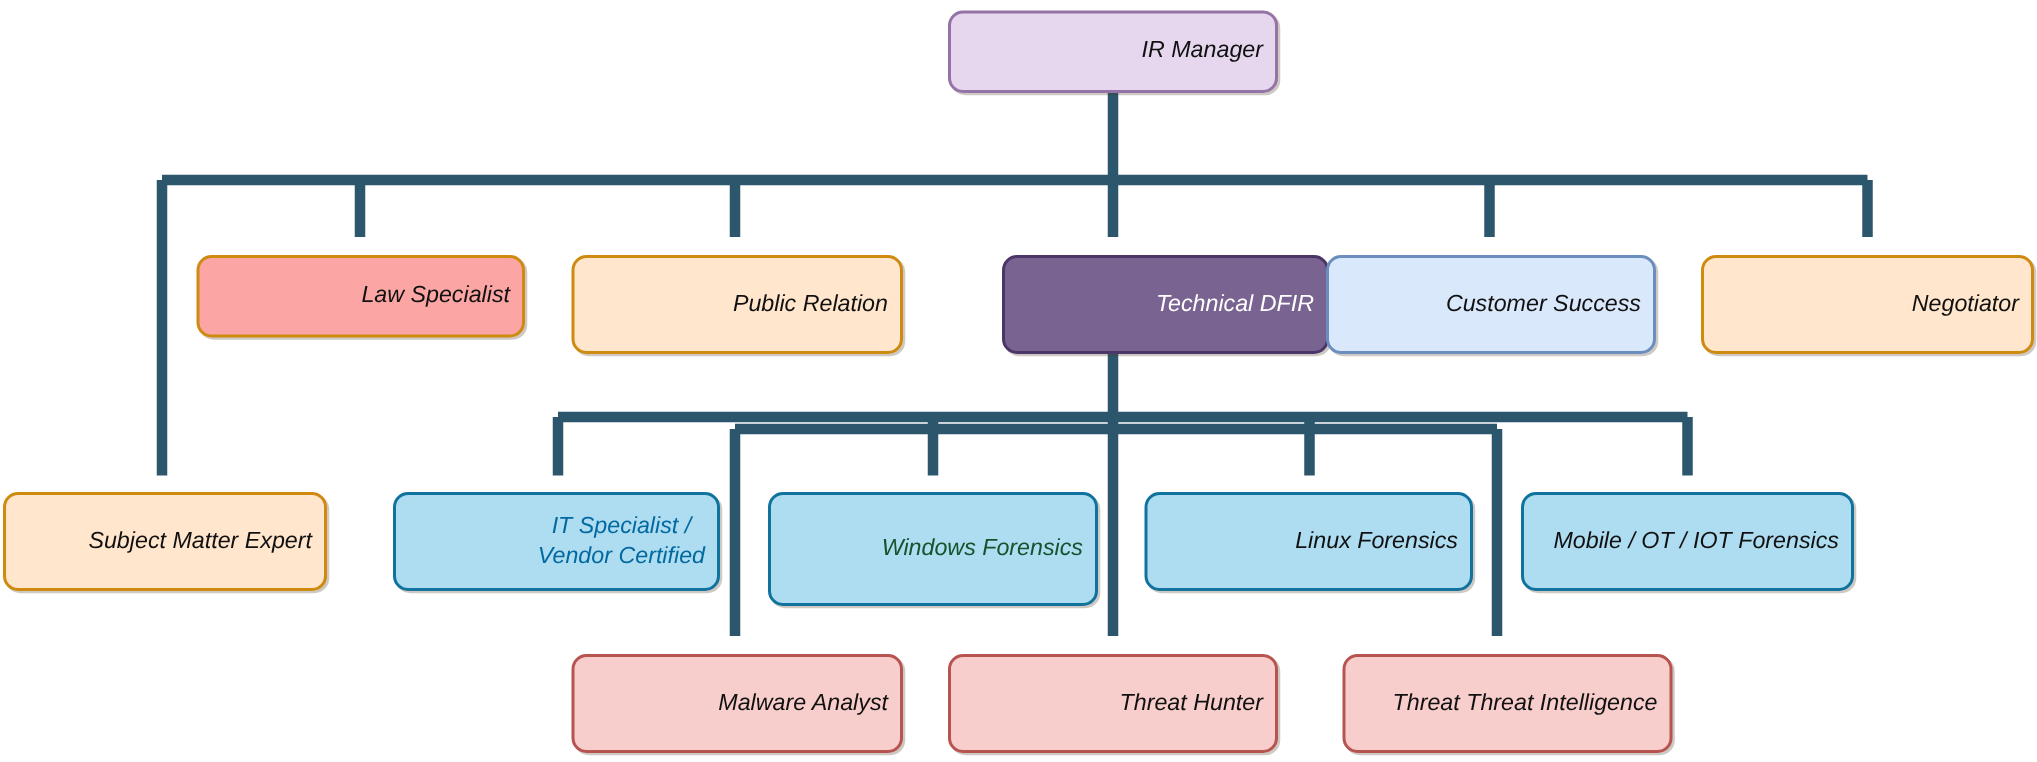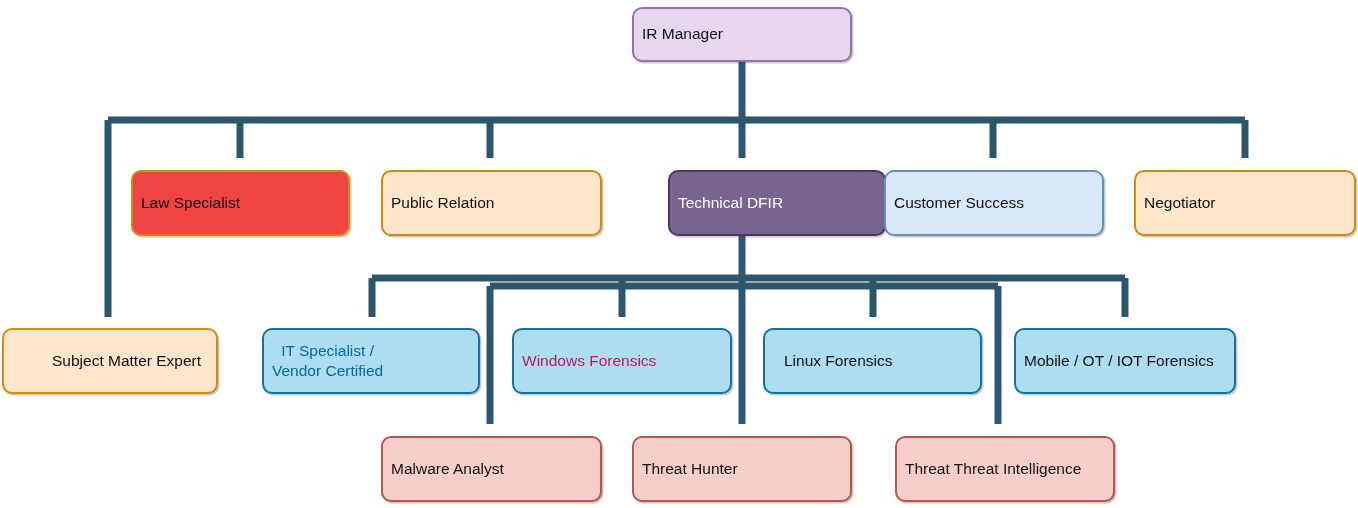--- a/index.html
+++ b/index.html
@@ -8,28 +8,29 @@
     width:1358px;height:508px;
     font-family:"Liberation Sans", sans-serif;
     overflow:hidden;
     background:#ffffff;
   }
   svg.connectors{position:absolute;left:0;top:0;width:1358px;height:508px;}
   svg.connectors path{fill:none;stroke-width:7;}
   .node{
     position:absolute;
     box-sizing:border-box;
-    display:flex;align-items:center;justify-content:flex-start;
+    display:flex;align-items:center;justify-content:flex-end;
     text-align:center;
     border-radius:10px;
     border:2.5px solid #000;
     font-size:15.5px;
     line-height:1.3;
     color:#111;
     box-shadow:1.5px 1.5px 0 rgba(80,60,40,0.28);
+    font-style:italic;
   }
   .node .label{white-space:pre-line;padding:2px 8px;}
 </style>
 </head>
 <body>
 
 <div class="canvas">
 
   <svg class="connectors" viewBox="0 0 1358 508">
     <defs>
@@ -58,21 +59,21 @@
 
       <path d="M490,286 H998" stroke="#2b566c"></path>
       <path d="M490,286 V424" marker-end="url(#arrow)" stroke="#2b566c"></path>
       <path d="M998,286 V424" marker-end="url(#arrow)" stroke="#2b566c"></path>
     </g>
   </svg>
 
   <div class="node" style="left: 632px; top: 7px; width: 220px; height: 55px; background: rgb(230, 215, 238); border-color: rgb(150, 115, 166); color: rgb(17, 17, 17);">
       <span class="label">IR Manager</span>
     </div>
-  <div class="node" style="left: 131px; top: 170px; width: 219px; height: 66px; background: #ef4444; border-color: rgb(207, 138, 16); color: rgb(17, 17, 17);">
+  <div class="node" style="left: 131px; top: 170px; width: 219px; height: 55px; background: #fca5a5; border-color: rgb(207, 138, 16); color: rgb(17, 17, 17);">
       <span class="label">Law Specialist</span>
     </div>
   <div class="node" style="left: 381px; top: 170px; width: 221px; height: 66px; background: rgb(255, 230, 204); border-color: rgb(207, 138, 16); color: rgb(17, 17, 17);">
       <span class="label">Public Relation</span>
     </div>
   <div class="node" style="left: 668px; top: 170px; width: 218px; height: 66px; background: rgb(121, 99, 144); border-color: rgb(75, 54, 104); color: rgb(255, 255, 255);">
       <span class="label">Technical DFIR</span>
     </div>
   <div class="node" style="left: 884px; top: 170px; width: 220px; height: 66px; background: rgb(218, 232, 252); border-color: rgb(108, 142, 191); color: rgb(17, 17, 17);">
       <span class="label">Customer Success</span>
@@ -80,21 +81,21 @@
   <div class="node" style="left: 1134px; top: 170px; width: 222px; height: 66px; background: rgb(255, 230, 204); border-color: rgb(207, 138, 16); color: rgb(17, 17, 17);">
       <span class="label">Negotiator</span>
     </div>
   <div class="node" style="left: 2px; top: 328px; width: 216px; height: 66px; background: rgb(255, 230, 204); border-color: rgb(207, 138, 16); color: rgb(17, 17, 17); padding-left: 40px;">
       <span class="label">Subject Matter Expert</span>
     </div>
   <div class="node" style="left: 262px; top: 328px; width: 218px; height: 66px; background: rgb(174, 220, 240); border-color: rgb(16, 115, 158); color: #0369a1;">
       <span class="label">IT Specialist /
 Vendor Certified</span>
     </div>
-  <div class="node" style="left: 512px; top: 328px; width: 220px; height: 66px; background: rgb(174, 220, 240); border-color: rgb(16, 115, 158); color: #be185d;">
+  <div class="node" style="left: 512px; top: 328px; width: 220px; height: 76px; background: rgb(174, 220, 240); border-color: rgb(16, 115, 158); color: #14532d;">
       <span class="label">Windows Forensics</span>
     </div>
   <div class="node" style="left: 763px; top: 328px; width: 219px; height: 66px; background: rgb(174, 220, 240); border-color: rgb(16, 115, 158); color: rgb(17, 17, 17); padding-left: 11px;">
       <span class="label">Linux Forensics</span>
     </div>
   <div class="node" style="left: 1014px; top: 328px; width: 222px; height: 66px; background: rgb(174, 220, 240); border-color: rgb(16, 115, 158); color: rgb(17, 17, 17);">
       <span class="label">Mobile / OT / IOT Forensics</span>
     </div>
   <div class="node" style="left: 381px; top: 436px; width: 221px; height: 66px; background: rgb(248, 206, 204); border-color: rgb(184, 84, 80); color: rgb(17, 17, 17);">
       <span class="label">Malware Analyst</span>

